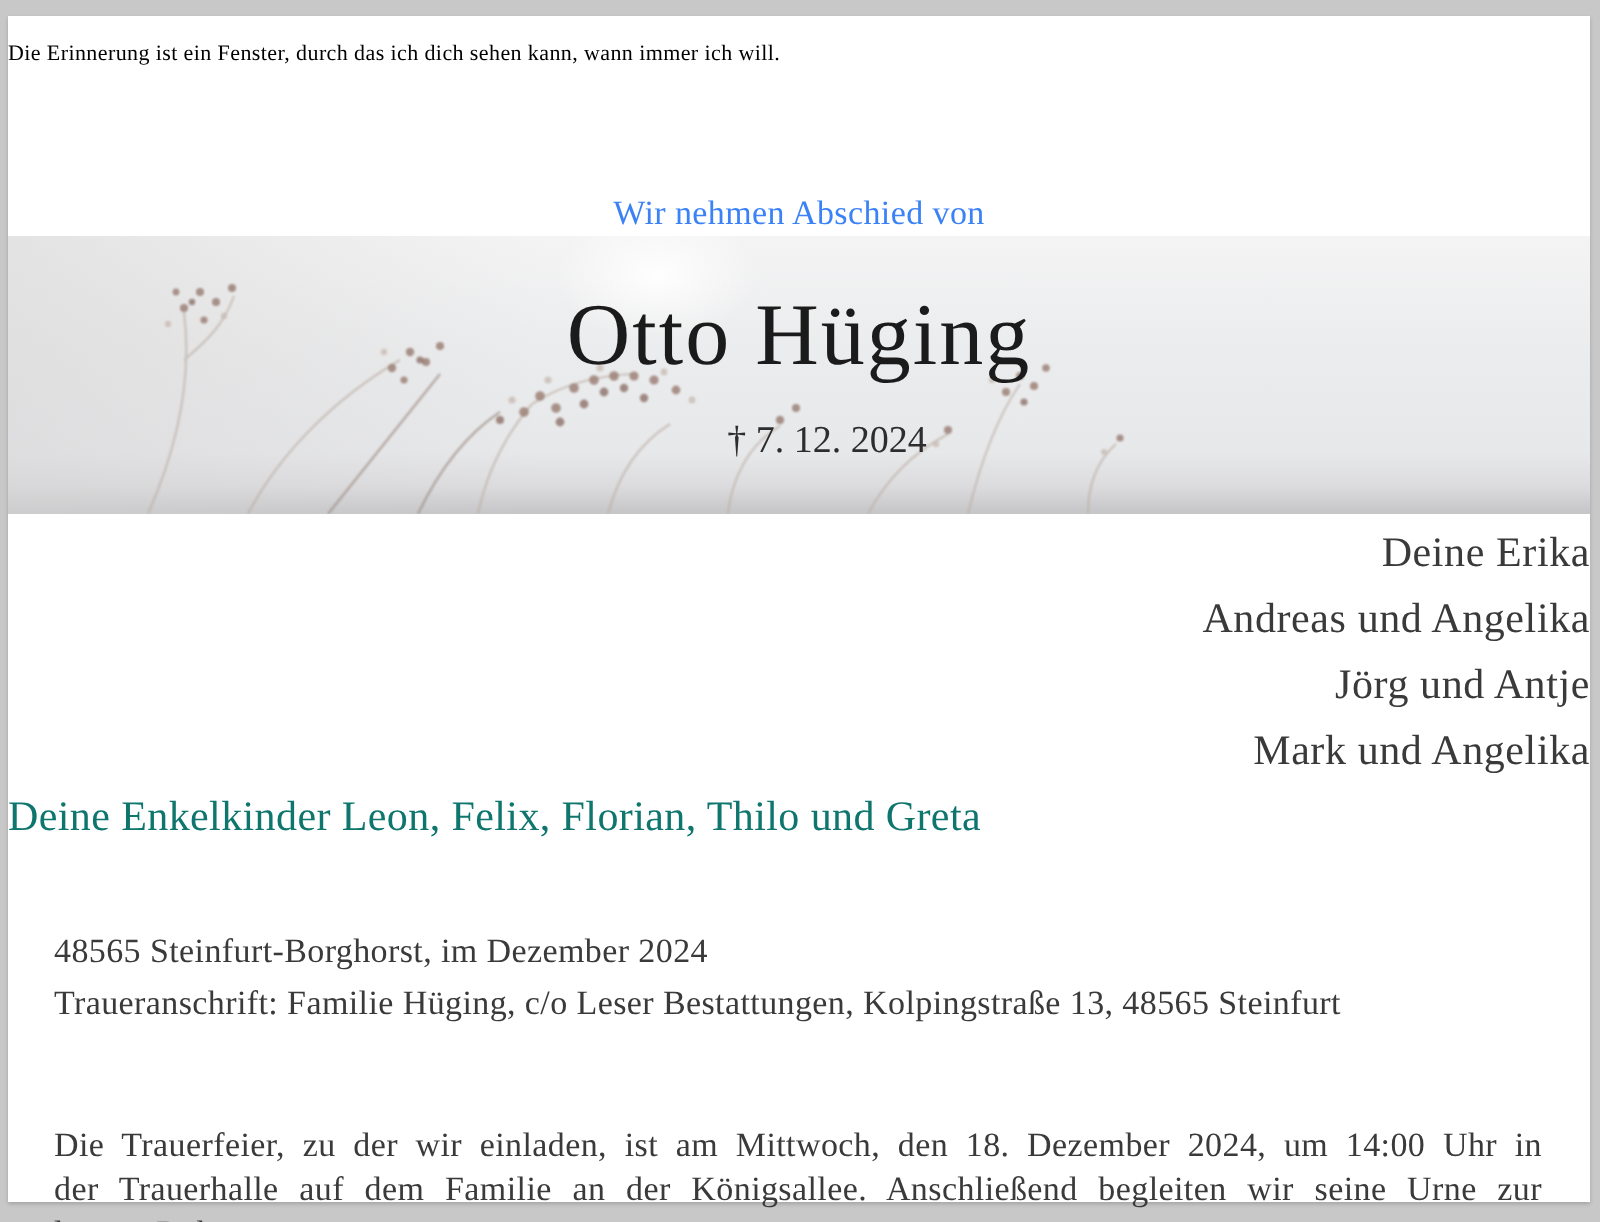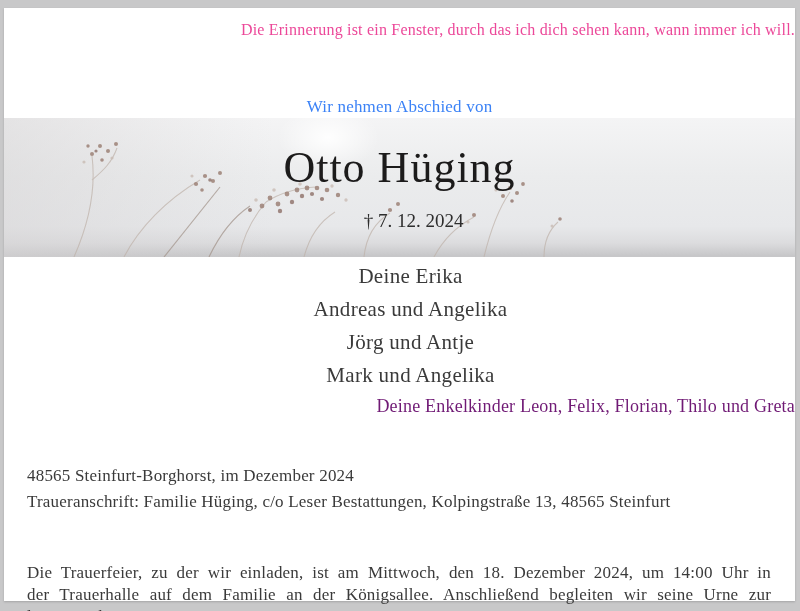--- a/index.html
+++ b/index.html
@@ -13,21 +13,21 @@
     position:relative; width:800px; height:611px;
     background:#c8c8c9; overflow:hidden;
   }
   .card {
     position:absolute; left:4px; top:8px; width:791px; height:593px;
     background:#ffffff;
     box-shadow:0 1px 2px rgba(0,0,0,.18);
   }
   .quote {
     position:absolute; top:13px; left:0; width:100%;
-    text-align:right; font-size:16px; color:#ec4899; letter-spacing:.2px;
+    text-align:left; font-size:11px; color:#000000; letter-spacing:.2px;
   }
   .intro {
     position:absolute; top:89px; left:0; width:100%;
     text-align:center; font-size:17px; color:#3b82f6; letter-spacing:.2px;
   }
   
   .banner {
     position:absolute; top:110px; left:0; width:791px; height:139px;
     overflow:hidden;
     background:
@@ -47,25 +47,25 @@
   }
   .dates {
     position:absolute; top:92px; left:0; width:100%;
     display:flex; justify-content:center; gap:42px;
     transform:translateX(14px);
     font-size:19px; color:#2d2d2d;
   }
   
   .family {
     position:absolute; top:252px; left:0; width:100%;
-    text-align:center; font-size:21px; line-height:33px; color:#3a3a3a; letter-spacing:.3px;padding-left:22px;
+    text-align:right; font-size:21px; line-height:33px; color:#3a3a3a; letter-spacing:.3px;padding-left:22px;
   }
   .grandchildren {
     position:absolute; top:388px; left:0; width:100%;
-    text-align:right; font-size:18px; color:#701a75; letter-spacing:.2px;
+    text-align:left; font-size:21px; color:#0f766e; letter-spacing:.2px;
   }
   
   .address {
     position:absolute; top:455px; left:23px; width:745px;
     font-size:17px; line-height:26px; color:#3a3a3a; letter-spacing:.2px;
   }
   .ceremony {
     position:absolute; top:522px; left:23px; width:744px;
     font-size:17px; line-height:22px; color:#3a3a3a; letter-spacing:.2px;margin-top:32px;
   }

